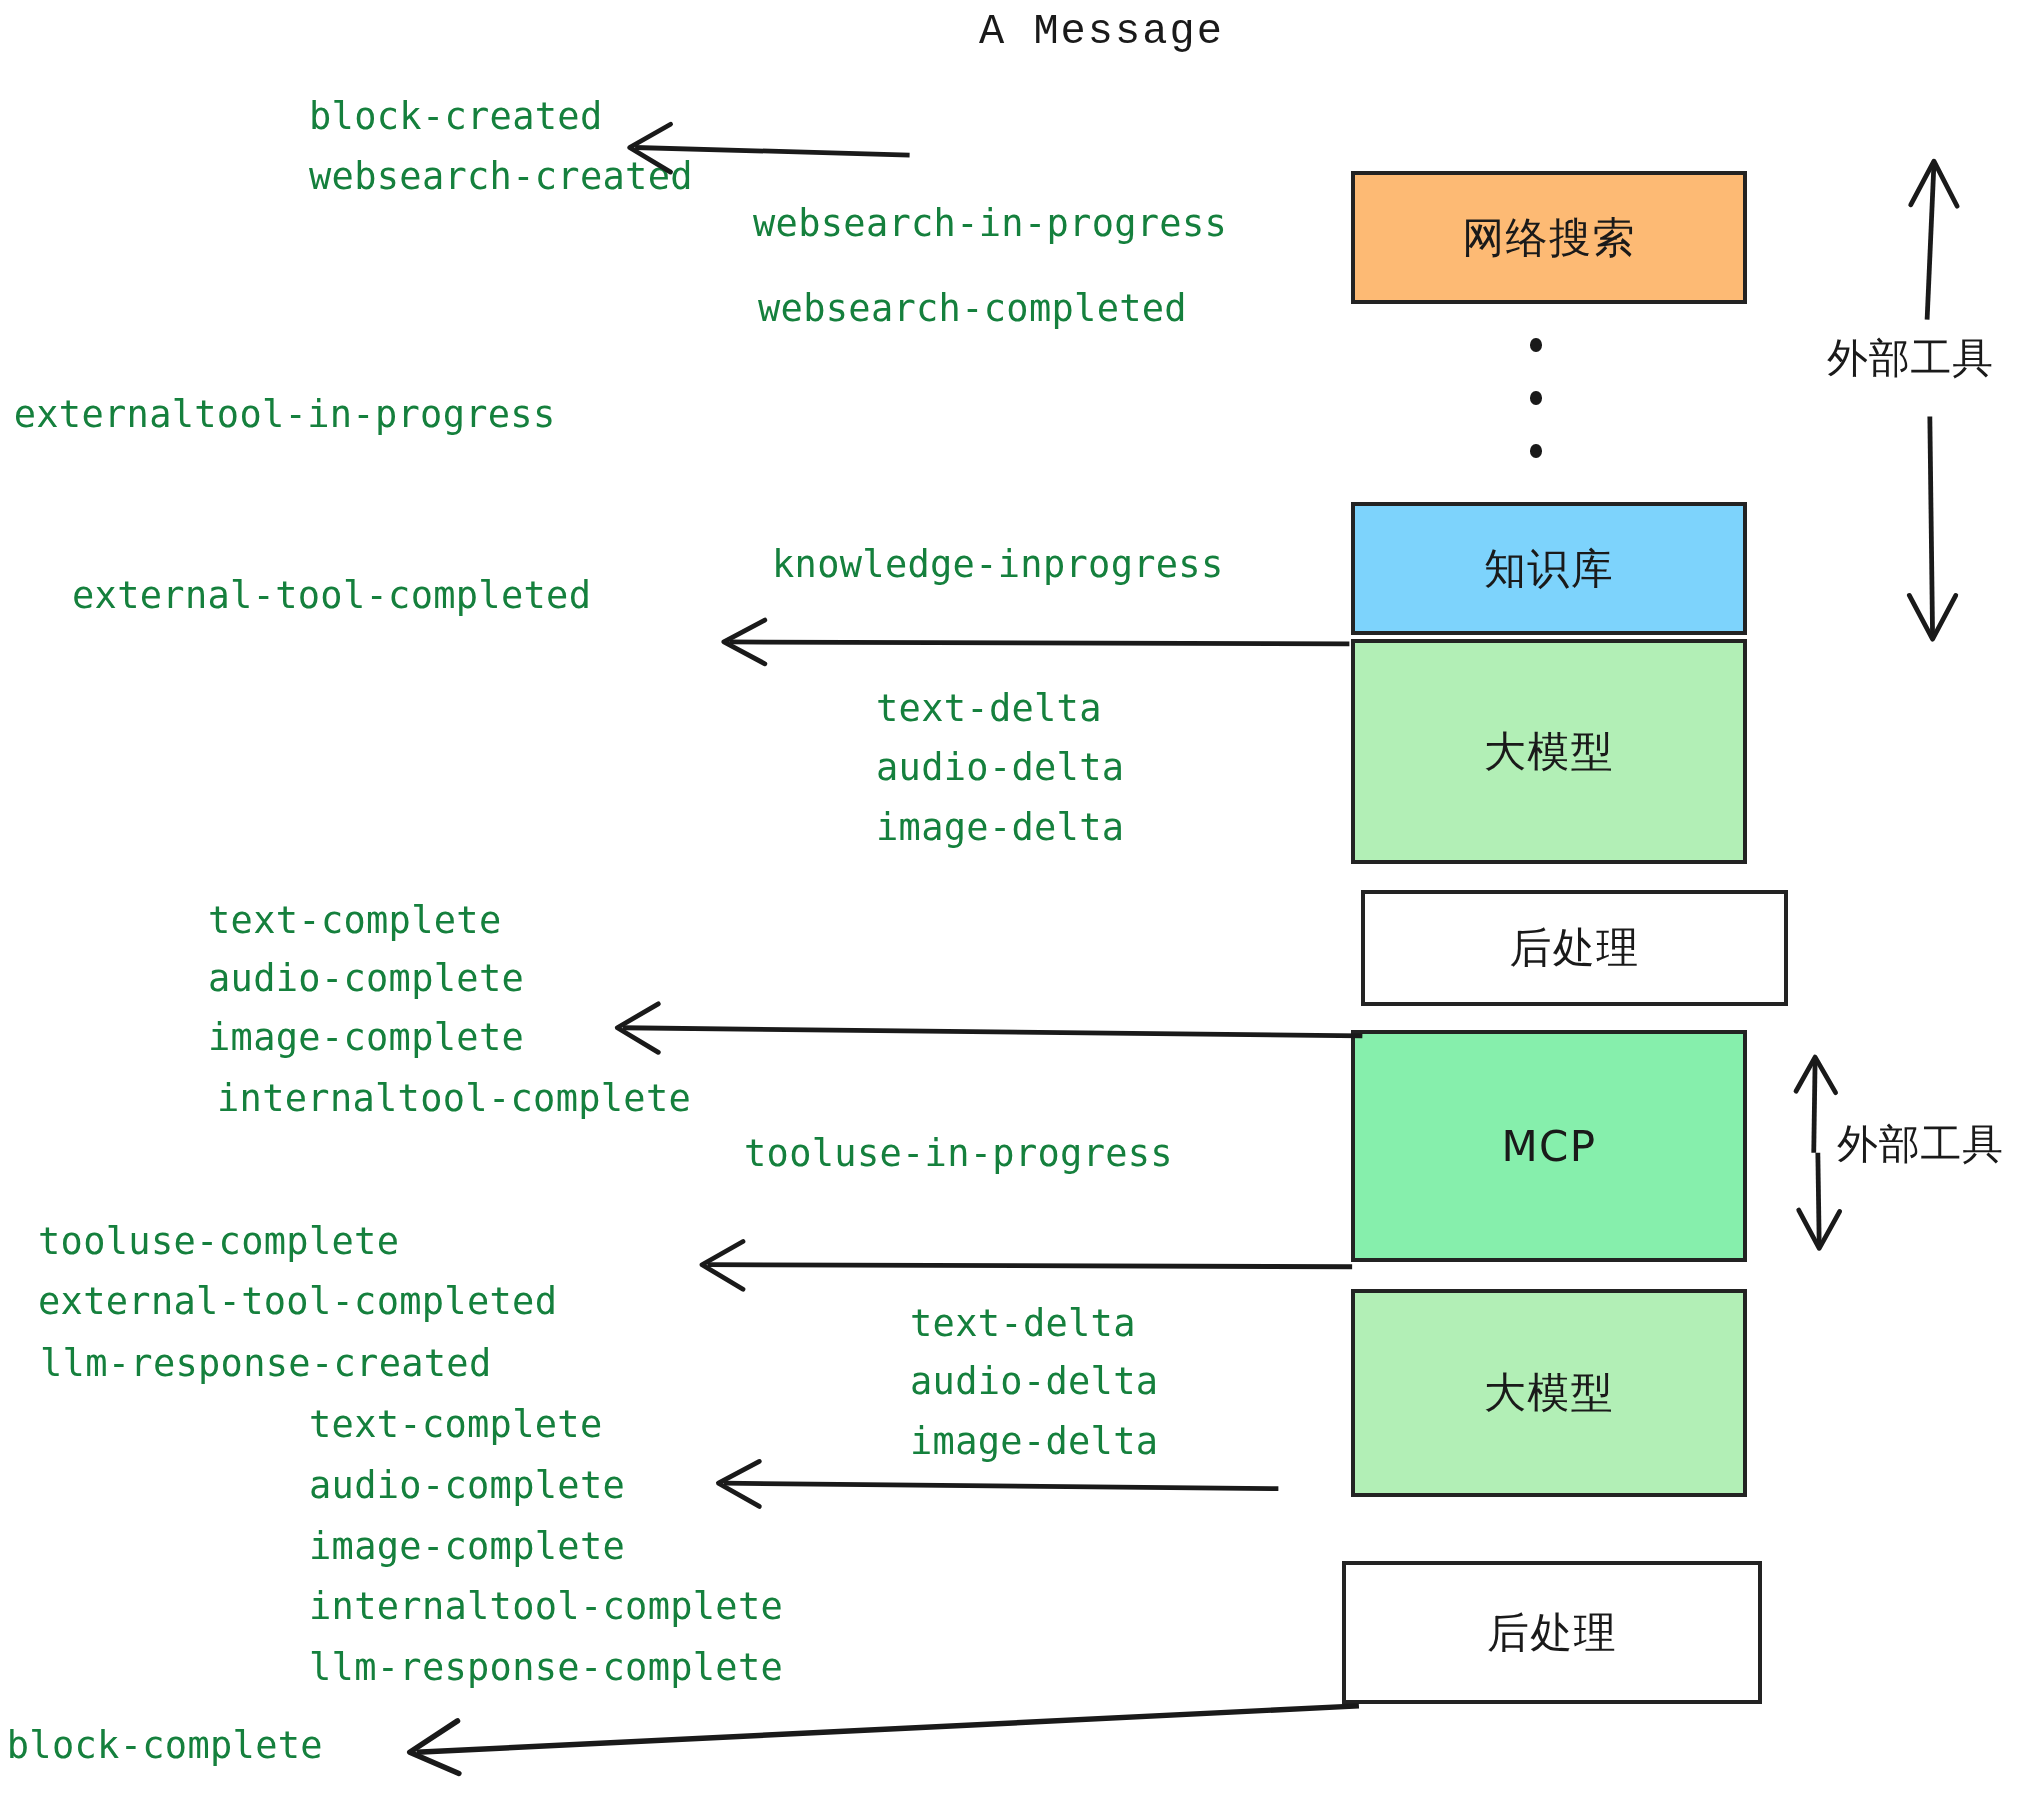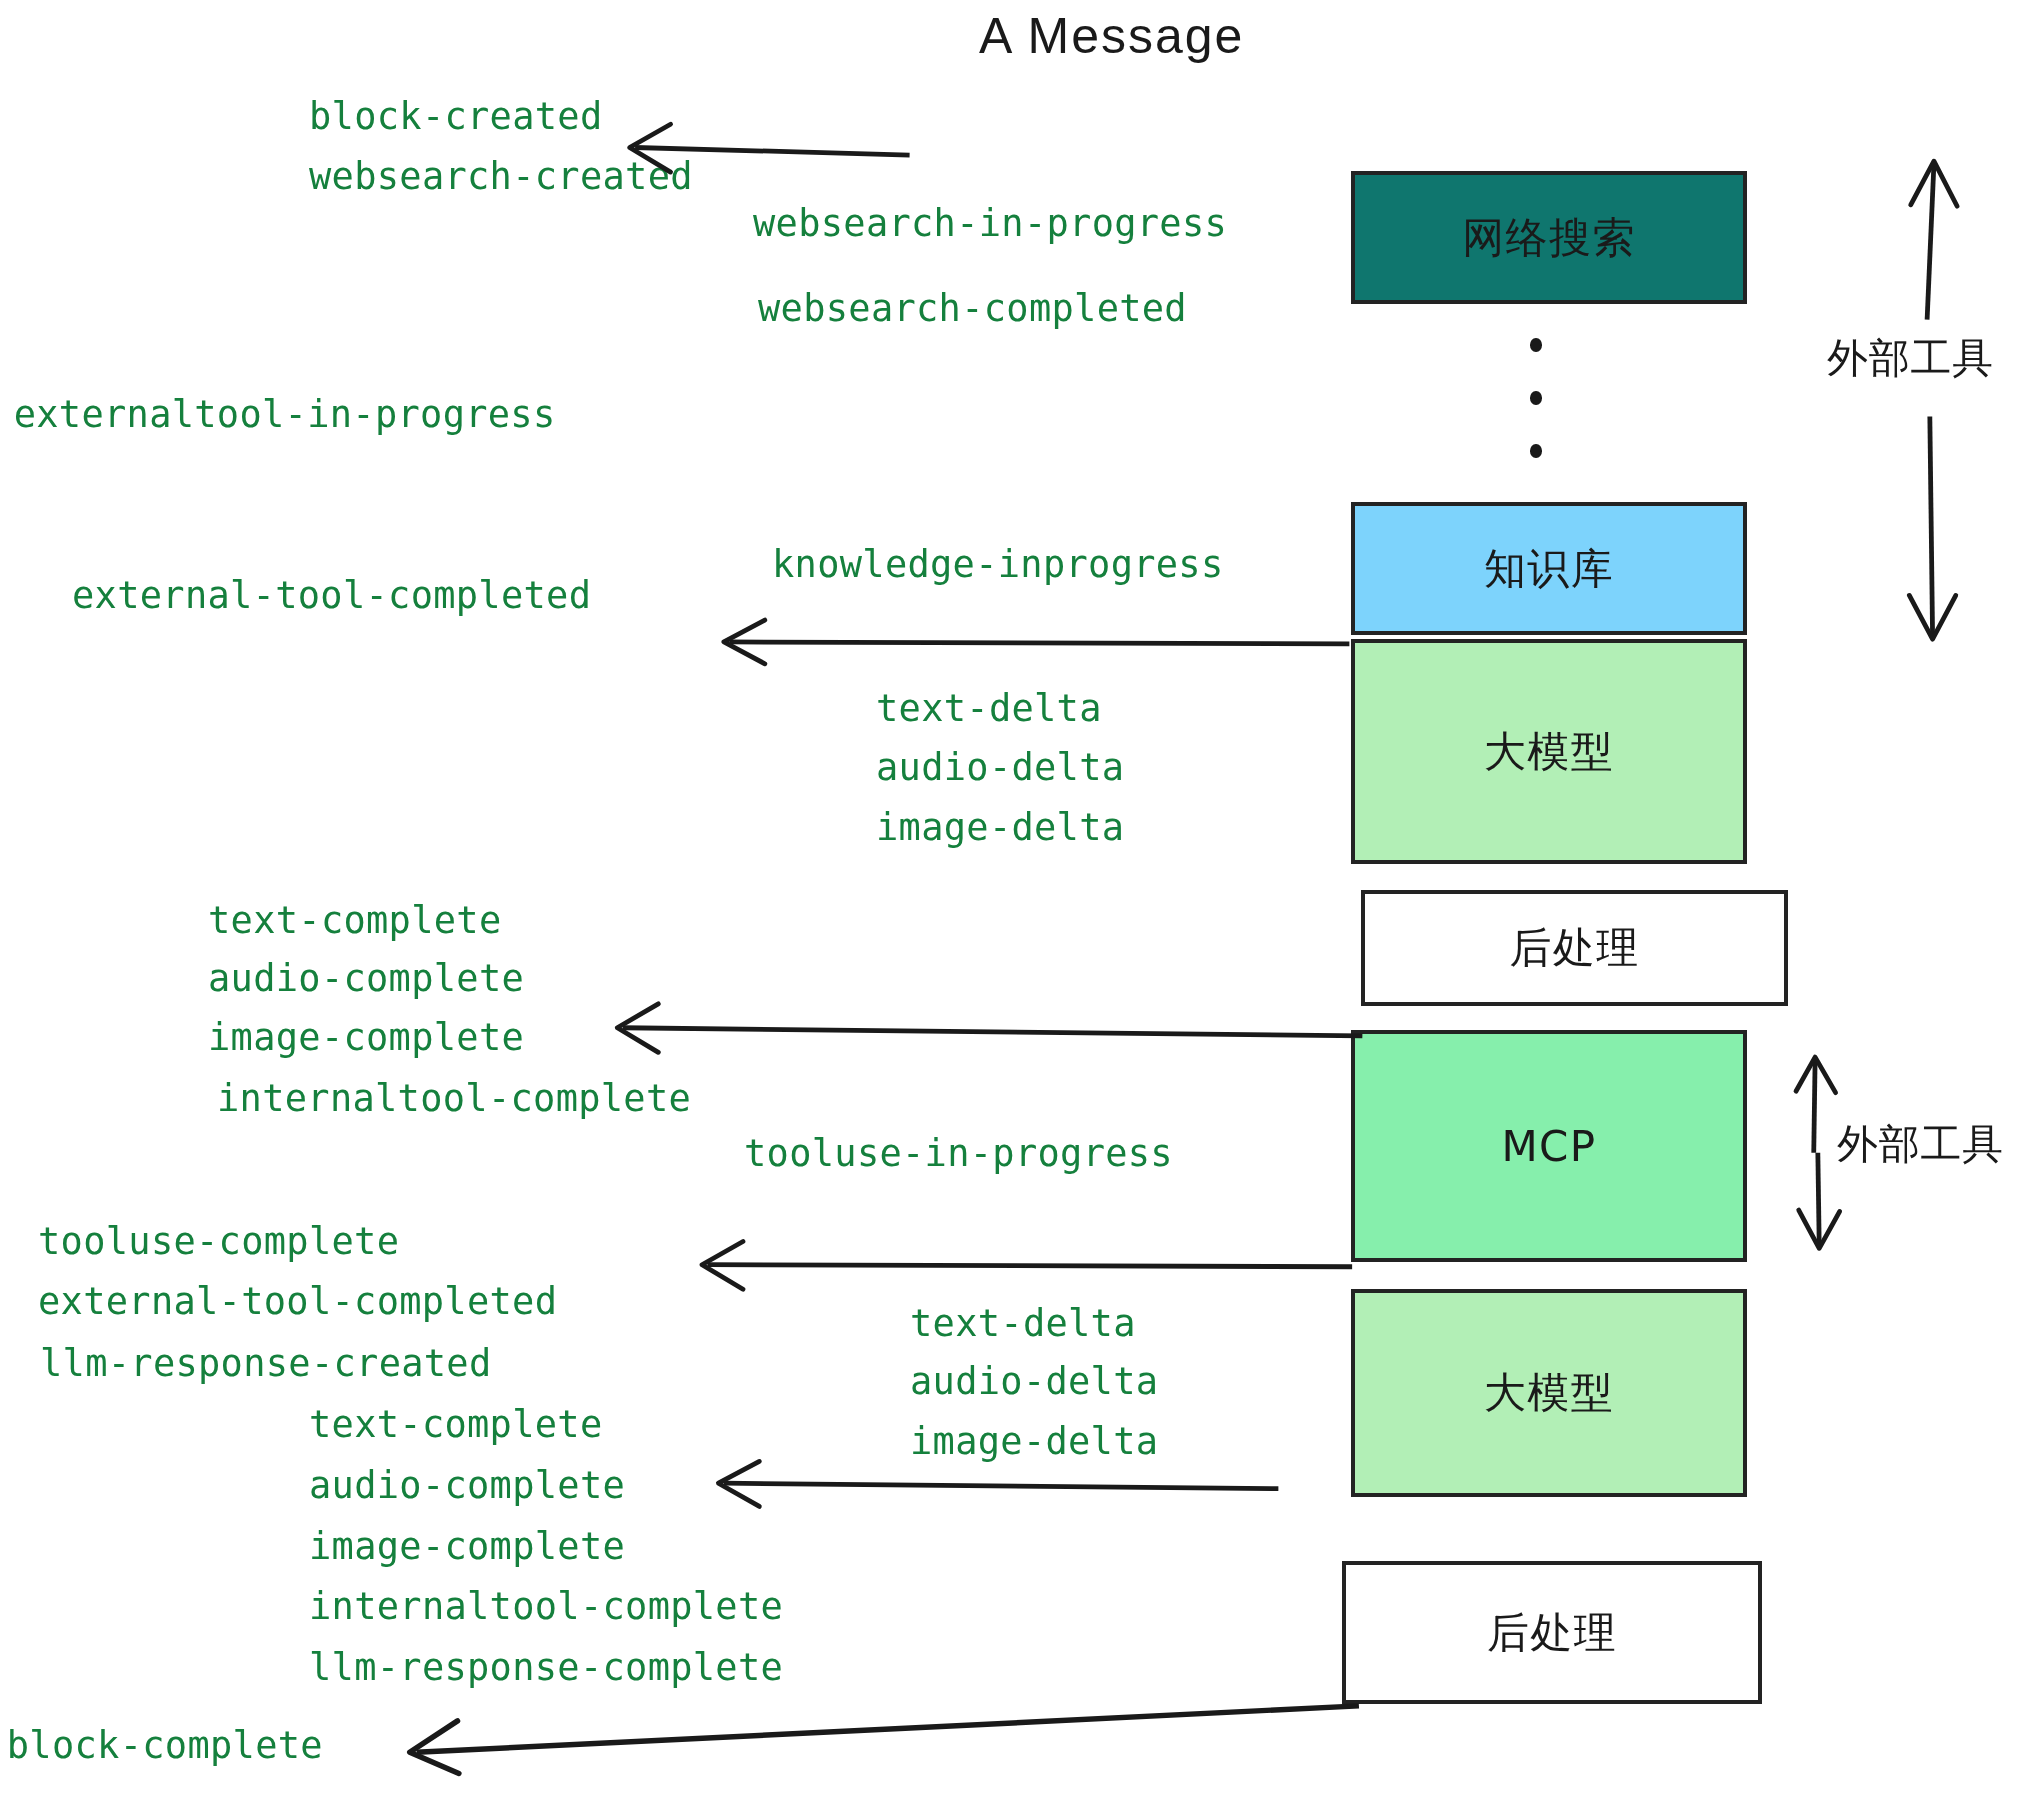--- a/index.html
+++ b/index.html
@@ -19,22 +19,22 @@
     position: absolute;
     font-family: "DejaVu Sans Mono", "Liberation Mono", monospace;
     font-size: 37px;
     line-height: 1;
     color: #15803d;
     white-space: pre;
     letter-spacing: 0.3px;
   }
   .title {
     position: absolute;
-    font-family: Liberation Sans, sans-serif;
-    font-size: 50px;
+    font-family: Liberation Mono, monospace;
+    font-size: 42px;
     line-height: 1;
     color: #1a1a1a;
     white-space: pre;
     letter-spacing: 2px;
   }
   .box {
     position: absolute;
     box-sizing: border-box;
     border: 4.1px solid #232323;
     display: flex;
@@ -78,21 +78,21 @@
     pointer-events: none;
   }
 </style>
 </head>
 <body>
 
 <div id="canvas">
 
   <div class="title" style="left:979px; top:11px;">A Message</div>
 
-  <div class="box" style="left:1351px; top:171px; width:396px; height:133px; background:#0f766e;">
+  <div class="box" style="left:1351px; top:171px; width:396px; height:133px; background:#fdba74;">
     <span>网络搜索</span>
   </div>
 
   <div class="box" style="left:1351px; top:502px; width:396px; height:133px; background:#7dd3fc;">
     <span>知识库</span>
   </div>
 
   <div class="box" style="left:1351px; top:639px; width:396px; height:225px; background:#B2EFB6;">
     <span>大模型</span>
   </div>

